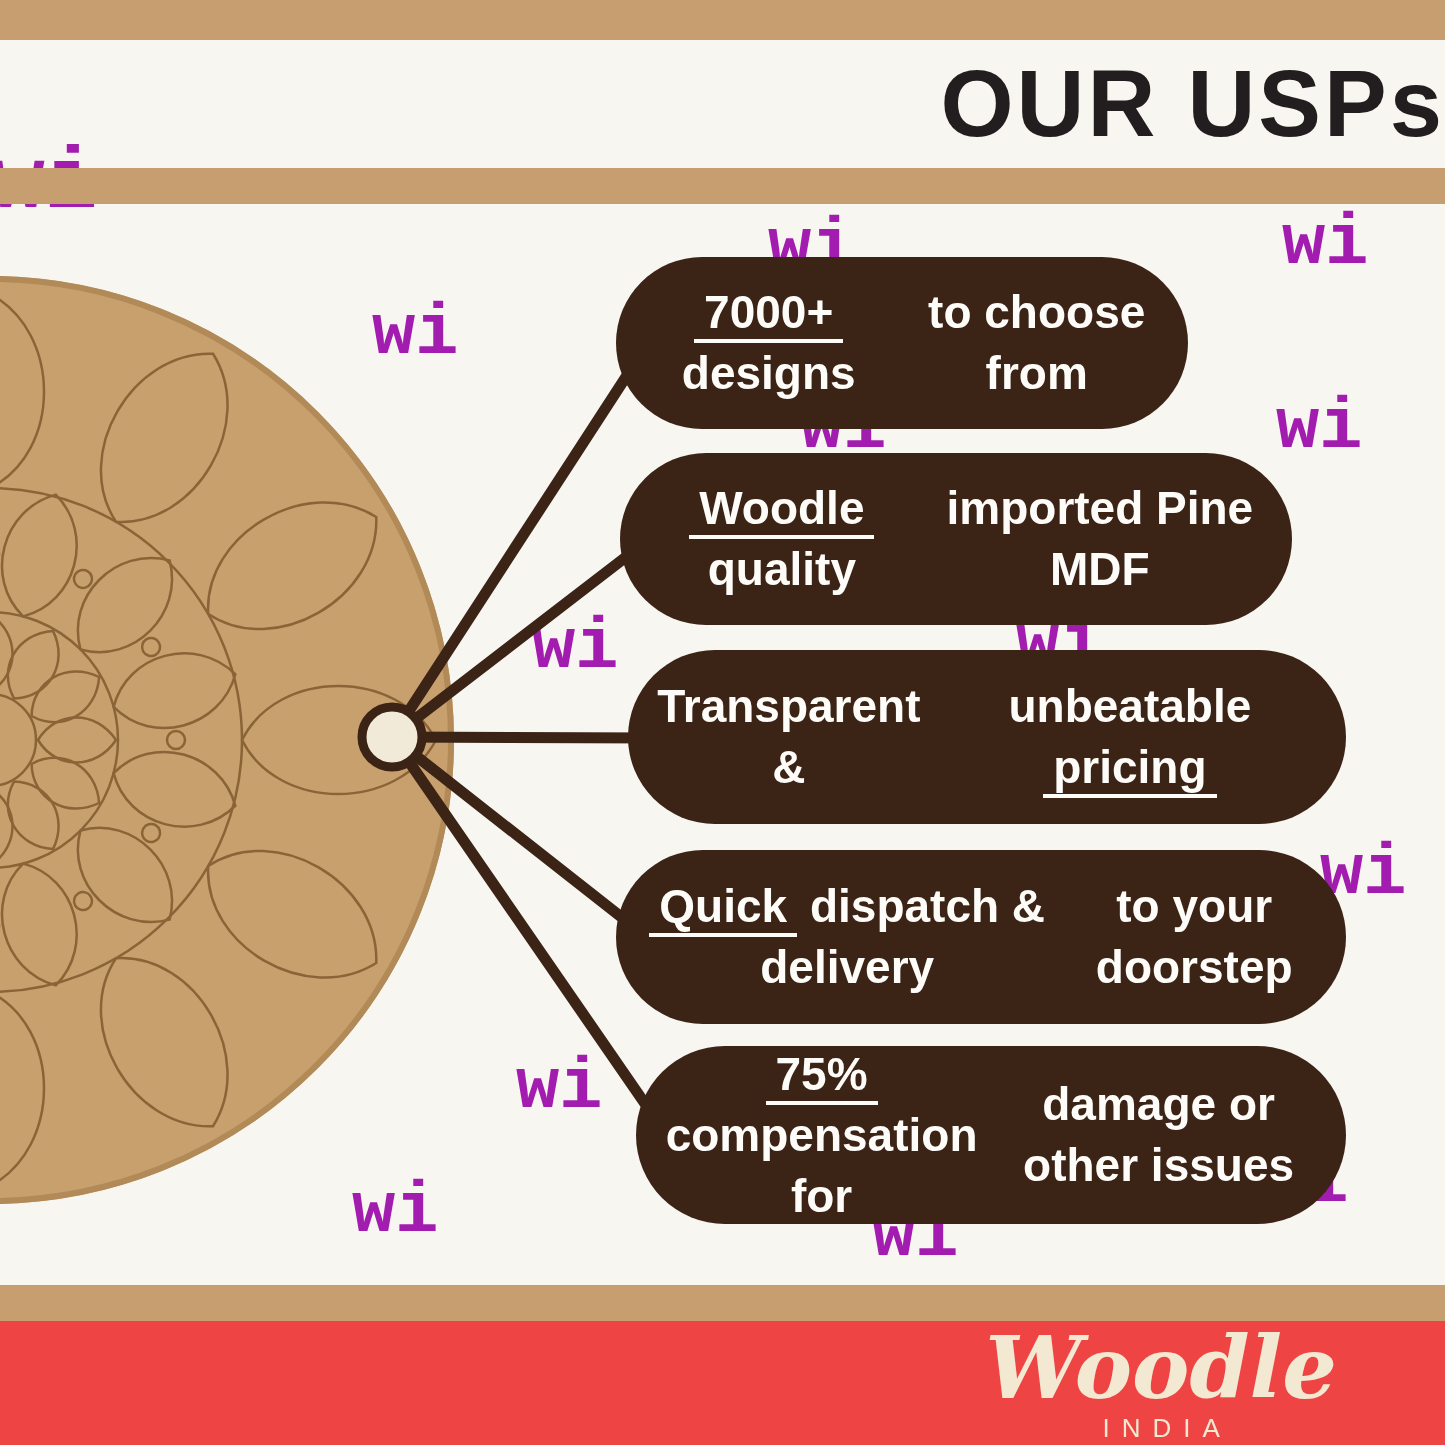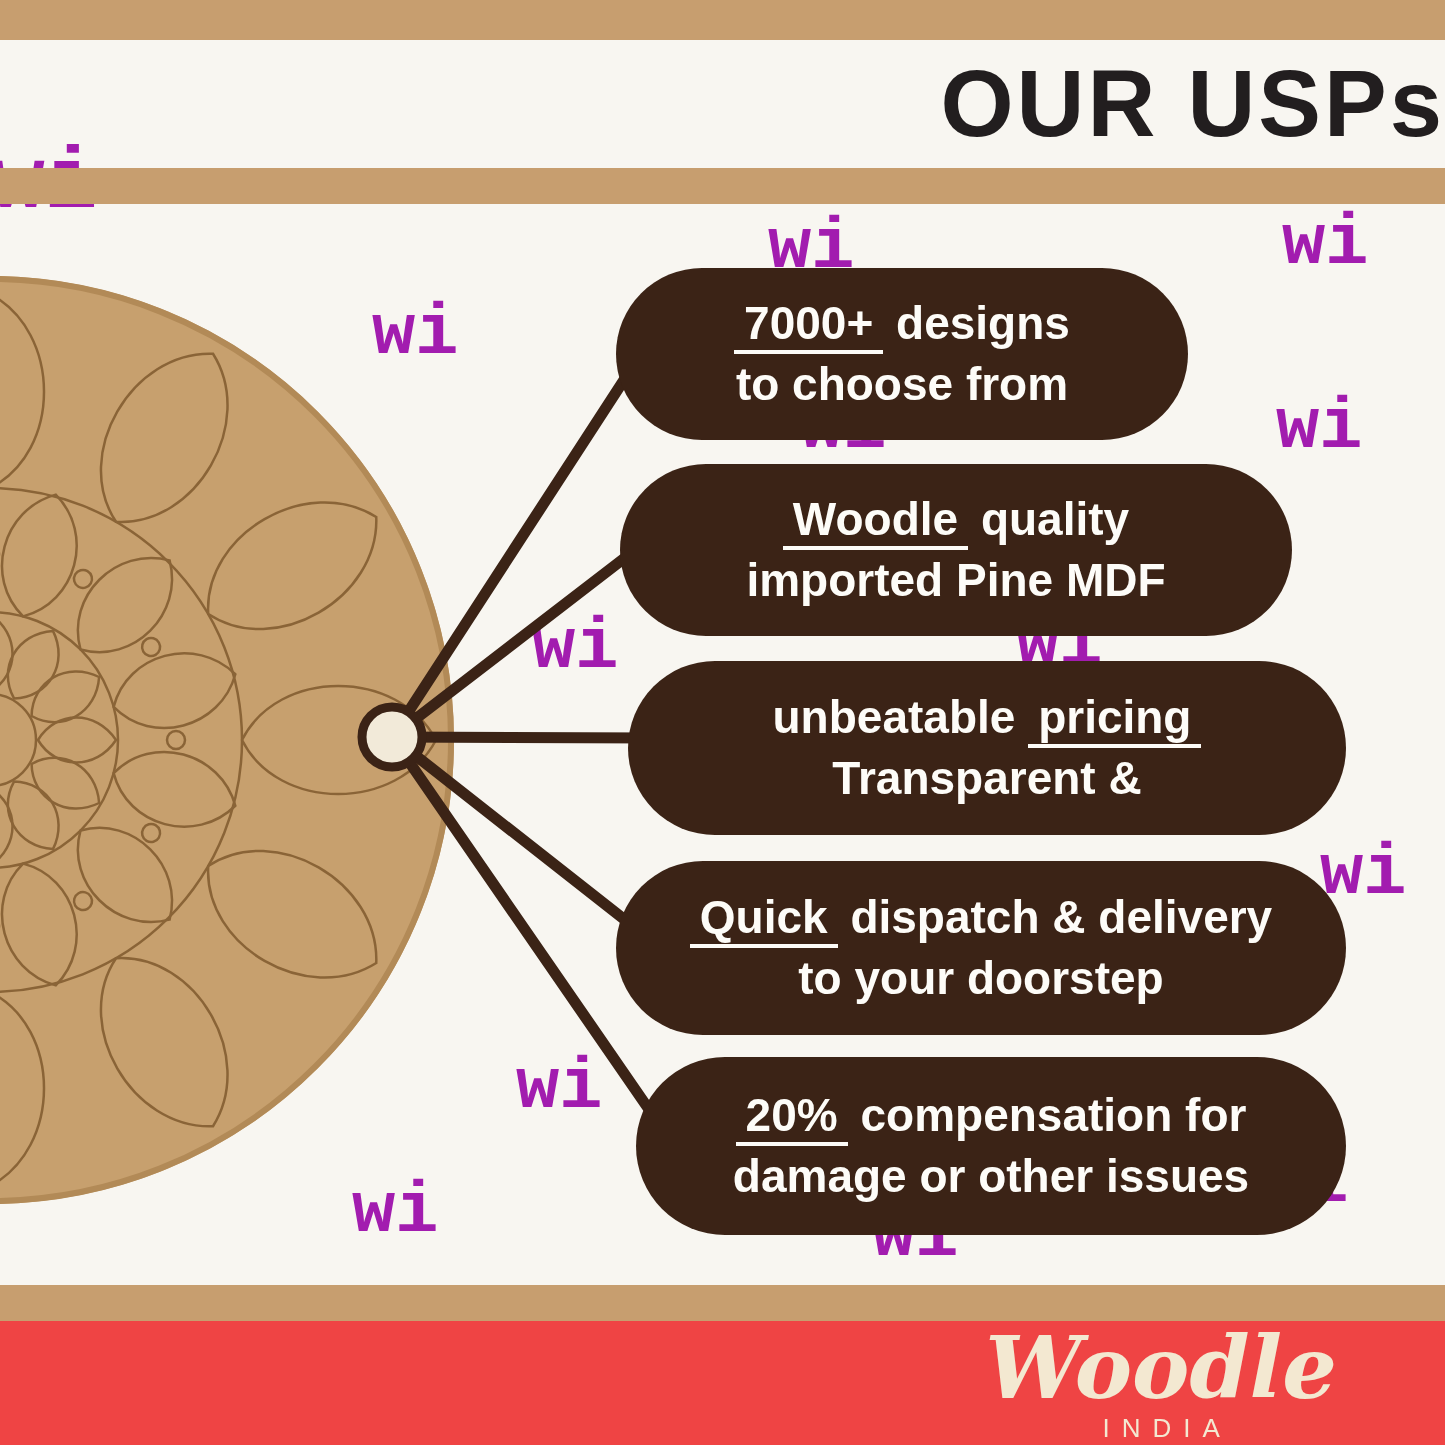--- a/index.html
+++ b/index.html
@@ -20,23 +20,23 @@
   
   .watermark{position:absolute;font-family:Liberation Mono, monospace;font-weight:bold;
              color:#a21caf;font-size:72px;line-height:1;user-select:none;}
 
   
   .mdf-svg{position:absolute;left:-480px;top:270px;}
   .links-svg{position:absolute;left:0;top:0;}
 
   
   .pill{position:absolute;background:#3b2316;border-radius:95px;color:#fdfcf8;
-        display:flex;flex-direction:column;align-items:center;justify-content:center;
+        display:flex;flex-direction:row;align-items:center;justify-content:center;
         text-align:center;font-weight:bold;font-size:46px;line-height:1.32;padding:0 18px;
-        box-sizing:border-box;margin-top:11px;}
+        box-sizing:border-box;}
   .pill .u{display:inline-block;border-bottom:4px solid currentColor;
            padding:0 10px 3px;line-height:1.05;}
   .pill .u:empty{display:none;}
   .pill1{left:616px;top:257px;width:572px;height:172px;}
   .pill2{left:620px;top:453px;width:672px;height:172px;}
   .pill3{left:628px;top:650px;width:718px;height:174px;}
   .pill4{left:616px;top:850px;width:730px;height:174px;justify-content:center;}
   .pill5{left:636px;top:1046px;width:710px;height:178px;}
 
   
@@ -152,39 +152,39 @@
     <div>
       <span></span><span class="u">Woodle</span><span> quality</span>
     </div>
     <div>
       <span>imported Pine MDF</span><span></span>
     </div>
   </div>
 
   <div class="pill pill3">
     <div>
+      <span>Transparent &amp;</span><span></span>
+    </div>
+    <div>
       <span>unbeatable </span><span class="u">pricing</span><span></span>
     </div>
-    <div>
-      <span>Transparent &amp;</span><span></span>
-    </div>
   </div>
 
   <div class="pill pill4">
     <div>
       <span></span><span class="u">Quick</span><span> dispatch &amp; delivery</span>
     </div>
     <div>
       <span>to your doorstep</span><span></span>
     </div>
   </div>
 
   <div class="pill pill5">
     <div>
-      <span></span><span class="u">20%</span><span> compensation for</span>
+      <span></span><span class="u">75%</span><span> compensation for</span>
     </div>
     <div>
       <span>damage or other issues</span><span></span>
     </div>
   </div>
 
   <div class="strip s1"></div>
   <div class="title-band">
     <div class="page-title">OUR USPs</div>
   </div>

